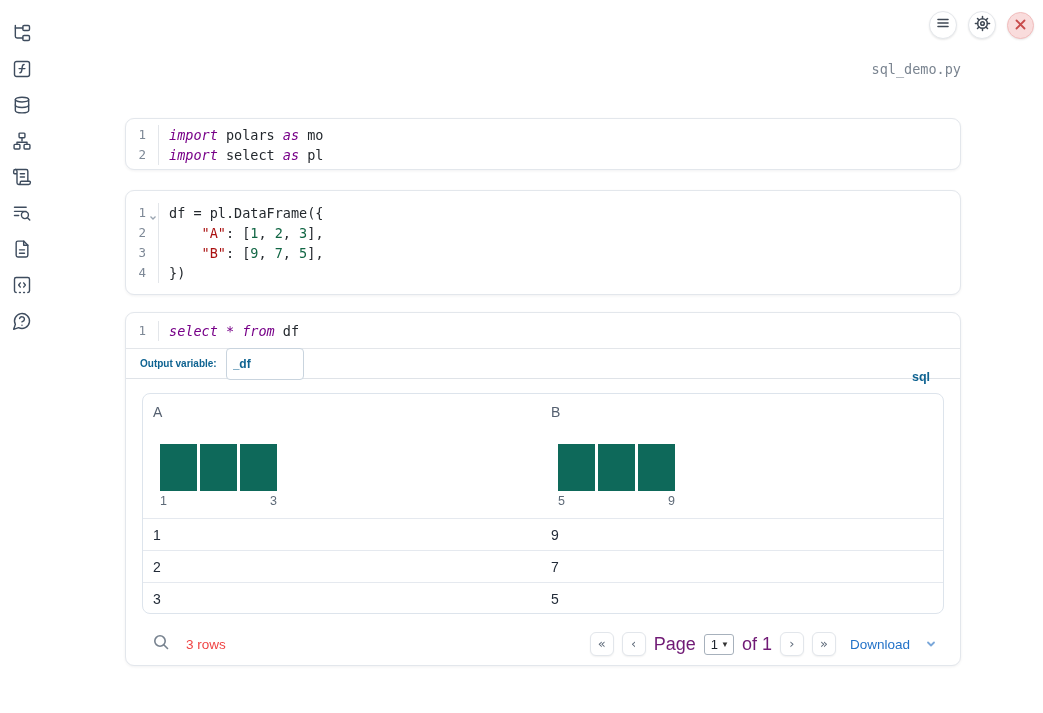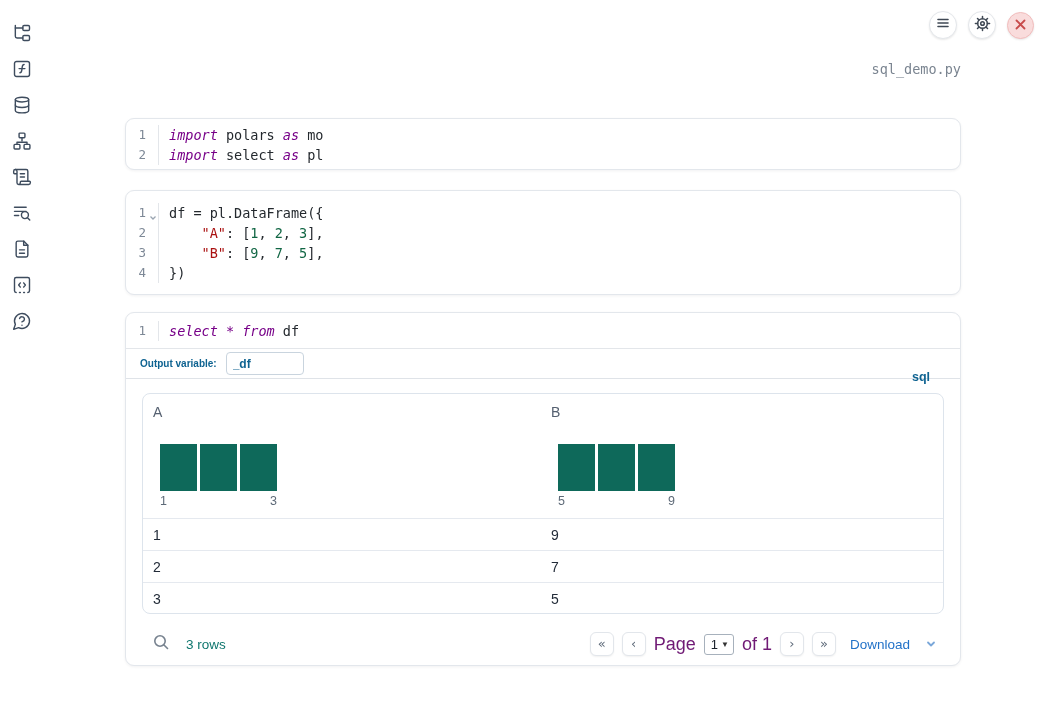--- a/index.html
+++ b/index.html
@@ -31,42 +31,42 @@
   .gutter-num { height:20px; line-height:20px; text-align:right; padding-right:12px; font-family:"DejaVu Sans Mono",monospace; font-size:12.5px; color:#7d8896; position:relative; }
   .fold { position:absolute; right:1px; top:5px; }
   .code-col { padding-left:10px; flex:1; }
   .code-col .line { height:20px; line-height:20px; white-space:pre; font-family:"DejaVu Sans Mono",monospace; font-size:13.5px; color:#24292e; }
   .tok-kw { color:#770088;font-style:italic; } .tok-str { color:#aa1111; } .tok-num { color:#116644; } .tok-pl { color:#24292e; }
 
   
   .sql-code { padding-top:8px; padding-bottom:7px; border-bottom:1px solid #e3e6ea; }
   .outvar-row { height:30px; border-bottom:1px solid #dfe3e8; display:flex; align-items:center; padding:0 30px 0 14px; }
   .outvar-label { color:#0f6391; font-weight:bold; font-size:10px; }
-  .outvar-input { margin-left:9px; width:78px; height:23px; border:1px solid #c9d4de; border-radius:4px; font-size:12px; font-weight:bold; color:#0f6391; padding:0 6px; font-family:"Liberation Sans",sans-serif; outline:none; }
+  .outvar-input { margin-left:9px; width:78px; height:32px; border:1px solid #c9d4de; border-radius:4px; font-size:12px; font-weight:bold; color:#0f6391; padding:0 6px; font-family:"Liberation Sans",sans-serif; outline:none; }
   .lang-badge { margin-left:auto; color:#0f6391; font-weight:bold; font-size:12.5px;margin-top:26px; }
 
   
   .output-area { position:relative; height:287px; }
   .table-card { position:absolute; left:16px; right:16px; top:14px; height:221px; border:1px solid #dde4ec; border-radius:8px; overflow:hidden; background:#fff; }
   .thead { display:flex; height:124px; }
   .th { padding:10px 0 0 10px; cursor:pointer; }
   .th-0 { width:400px; } .th-1 { width:404px; }
   .colname { font-size:14px; color:#556070; height:18px; }
   .hist { margin-left:7px; margin-top:22px; width:117px; }
   .hist-bars { display:flex; gap:3px; height:47px; align-items:flex-end; }
   .hist-bar { width:37px; height:100%; background:#0e695a; }
   .hist-labels { display:flex; justify-content:space-between; font-size:12.5px; color:#5e6a78; margin-top:3px; }
   .trow { display:flex; height:32px; border-top:1px solid #e5e9ef; align-items:center; font-size:14px; color:#222b38; }
   .td { padding-left:10px; }
   .td-0 { width:400px; } .td-1 { width:404px; }
 
   
   .table-footer { position:absolute; left:16px; right:16px; top:243px; height:44px; display:flex; align-items:center; padding:0 8px 0 10px; }
   .search-icon svg { stroke:#77828f; fill:none; stroke-width:1.6; stroke-linecap:round; }
-  .row-count { margin-left:16px; font-size:13.5px; color:#0f766e;text-align:center; }
+  .row-count { margin-left:16px; font-size:13.5px; color:#ef4444;text-align:center; }
   .pager { margin-left:auto; display:flex; align-items:center; gap:8px; }
   .pbtn { width:24px; height:24px; border:1px solid #e2e6eb; border-radius:6px; background:#fff; box-shadow:0 1px 2px rgba(0,0,0,.06); color:#5f6b7a; font-size:13px; display:flex; align-items:center; justify-content:center; cursor:pointer; font-family:"DejaVu Sans",sans-serif; padding-bottom:1px; }
   .page-label, .of-label { font-size:18px; color:#701a75; }
   .page-select { height:21px; border:1px solid #a7b1bc; border-radius:3px; display:flex; align-items:center; padding:0 4px 0 6px; font-size:13px; color:#1b222c; gap:3px; cursor:pointer; background:#fff; }
   .page-select .caret { font-size:8px; color:#333; }
   .download { color:#2272c8; font-size:13.5px; margin-left:6px; display:flex; align-items:center; gap:16px; cursor:pointer; }
   .download svg { stroke:#7aa7d9; fill:none; stroke-width:1.8; stroke-linecap:round; stroke-linejoin:round; }
 </style>
 </head>
 <body>

